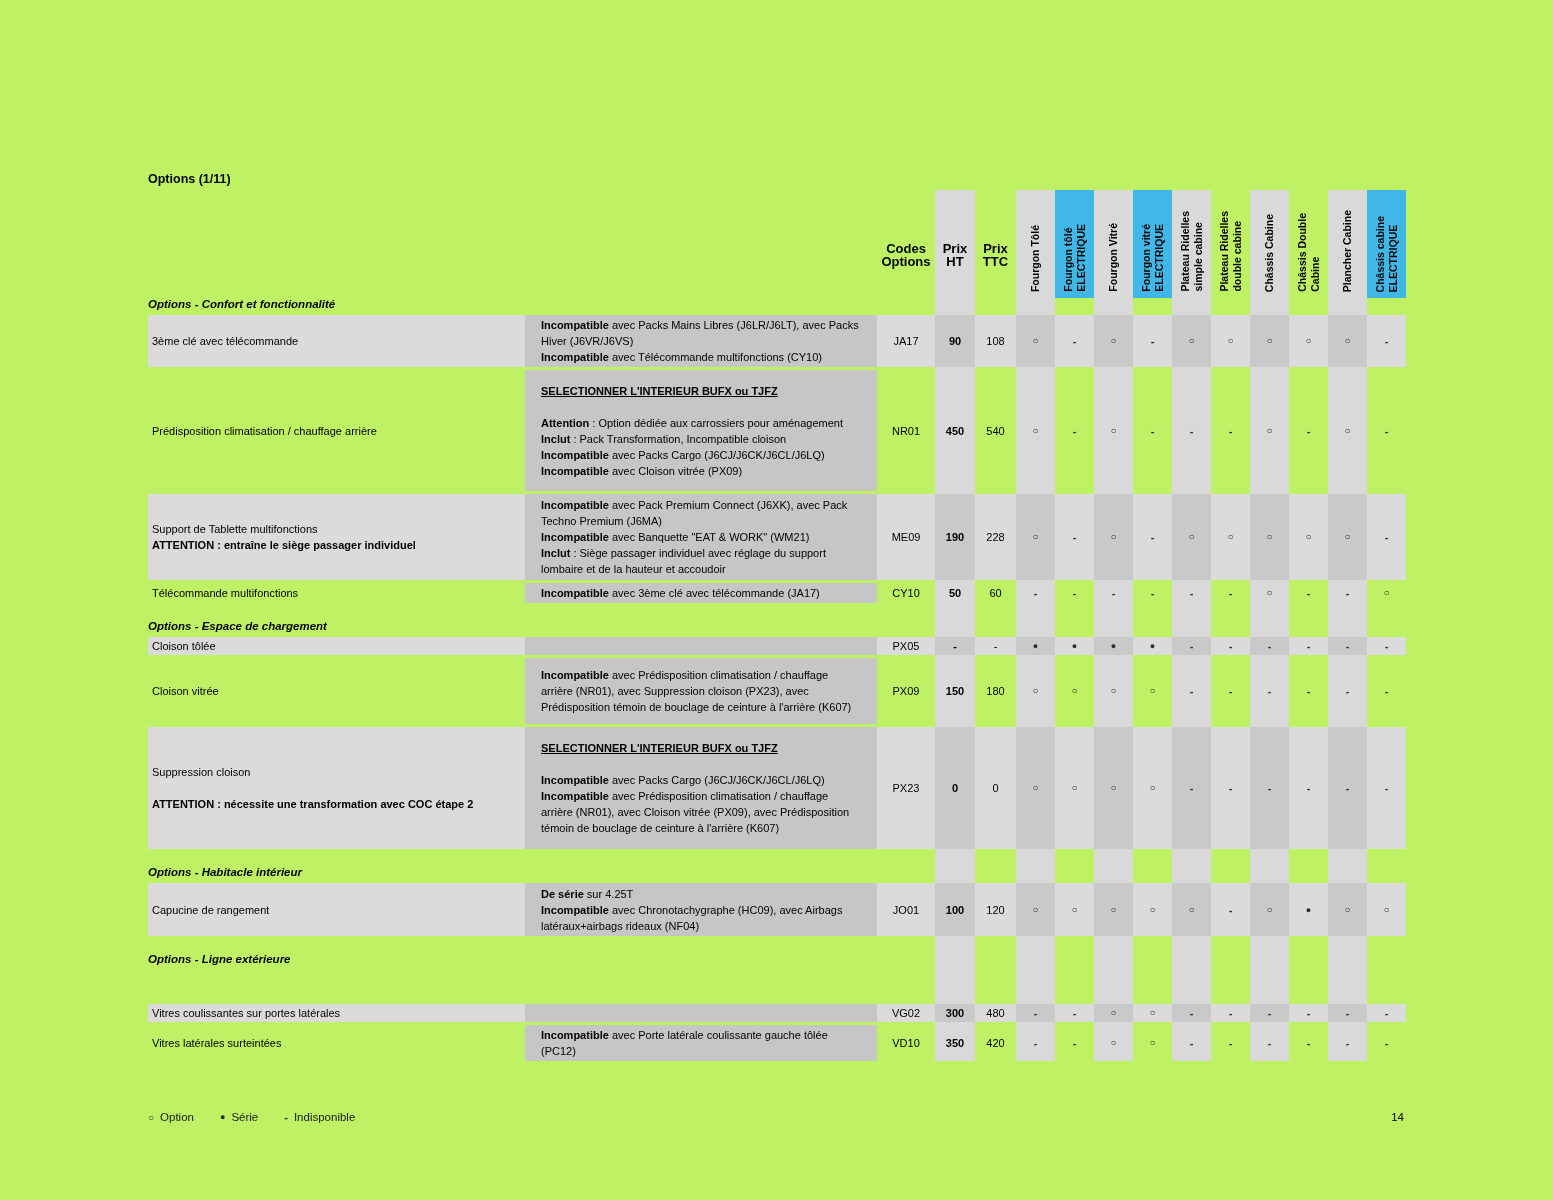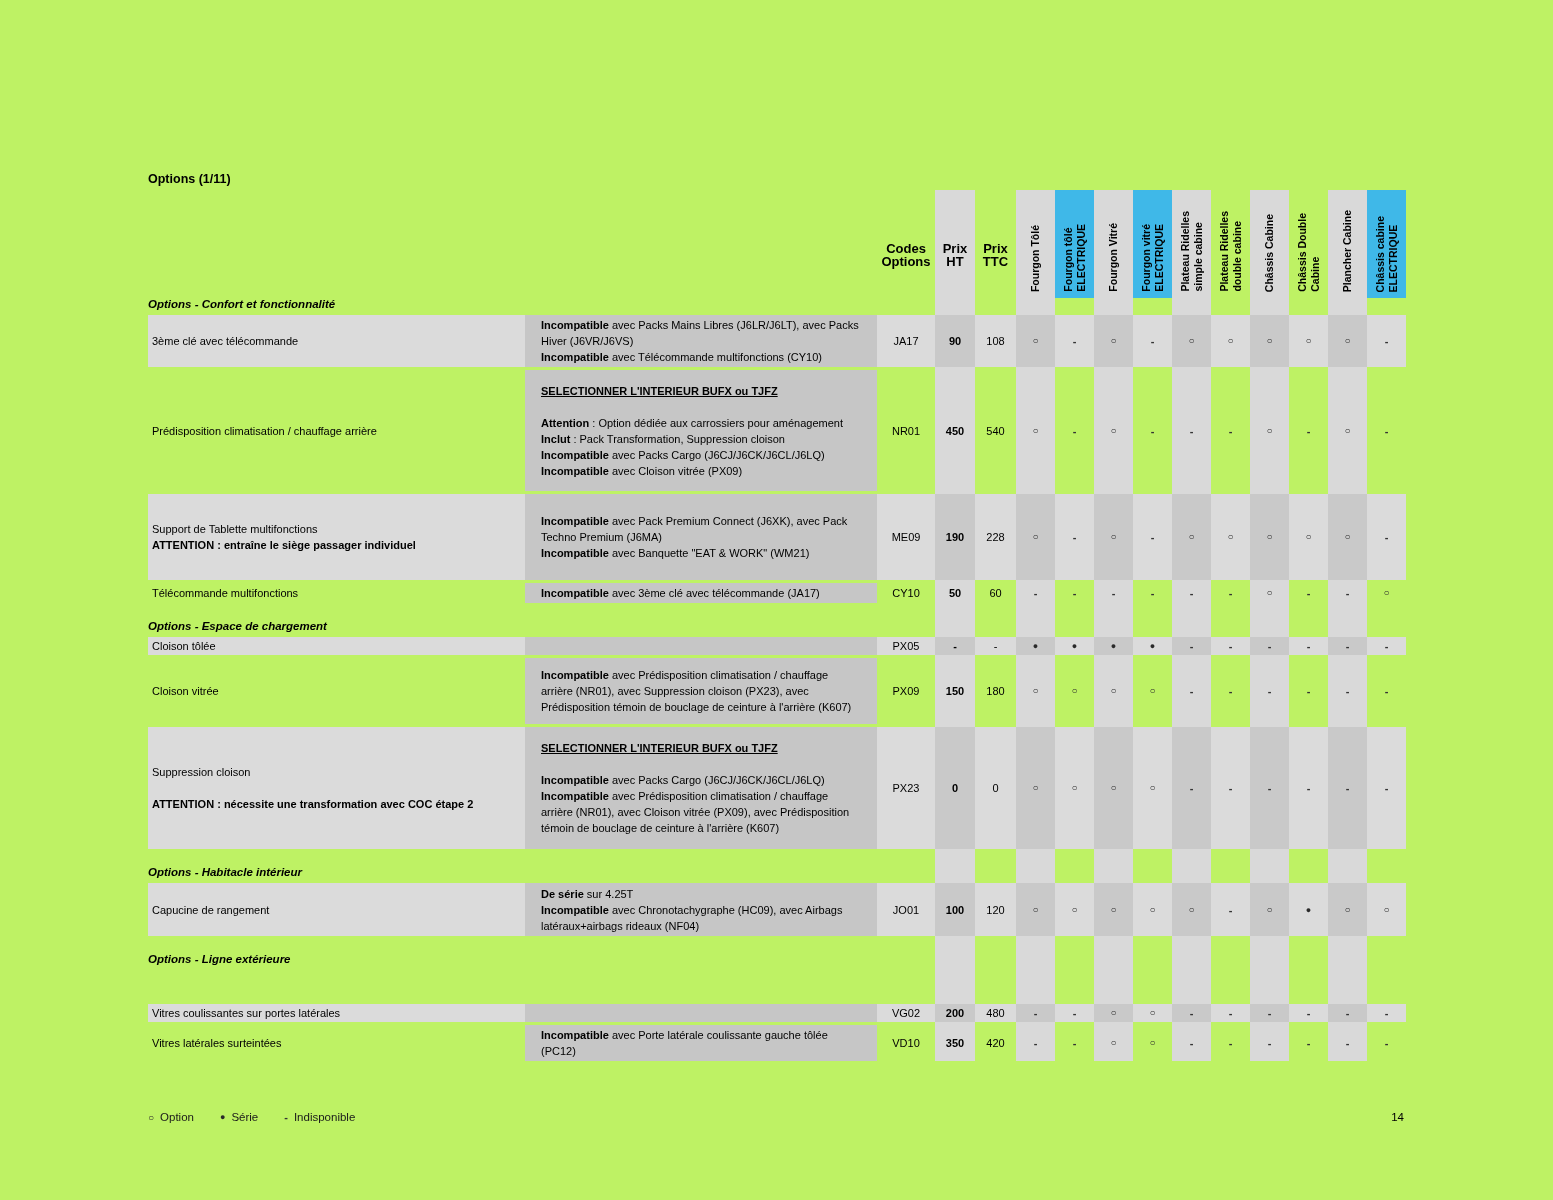--- a/index.html
+++ b/index.html
@@ -167,21 +167,21 @@
             </div>
           </div>
           <div class="row rowwhite" style="min-height: 121px;">
             <div class="cell cell-name c-name lightbg">
               <div>Prédisposition climatisation / chauffage arrière</div>
             </div>
             <div class="cell cell-desc c-desc">
               <div><span class="bold ul">SELECTIONNER L'INTERIEUR BUFX ou TJFZ</span></div>
               <div>&nbsp;</div>
               <div><span class="bold">Attention</span><span> : Option dédiée aux carrossiers pour aménagement</span></div>
-              <div><span class="bold">Inclut</span><span> : Pack Transformation, Suppression cloison</span></div>
+              <div><span class="bold">Inclut</span><span> : Pack Transformation, Incompatible cloison</span></div>
               <div><span class="bold">Incompatible</span><span> avec Packs Cargo (J6CJ/J6CK/J6CL/J6LQ)</span></div>
               <div><span class="bold">Incompatible</span><span> avec Cloison vitrée (PX09)</span></div>
             </div>
             <div class="cell cell-center c-code lightbg">NR01</div>
             <div class="cell cell-center bold c-ht stripebg">450</div>
             <div class="cell cell-center c-ttc lightbg">540</div>
             <div class="cell cell-center c-av stripebg">
               <span class="sym sym-o">○</span>
             </div>
             <div class="cell cell-center c-av lightbg">
@@ -213,20 +213,21 @@
             </div>
           </div>
           <div class="row light" style="min-height: 86px;">
             <div class="cell cell-name c-name lightbg">
               <div>Support de Tablette multifonctions</div>
               <div class="att">ATTENTION : entraîne le siège passager individuel</div>
             </div>
             <div class="cell cell-desc c-desc">
               <div><span class="bold">Incompatible</span><span> avec Pack Premium Connect (J6XK), avec Pack Techno Premium (J6MA)</span></div>
               <div><span class="bold">Incompatible</span><span> avec Banquette "EAT &amp; WORK" (WM21)</span></div>
+              <div><span class="bold">Inclut</span><span> : Siège passager individuel avec réglage du support lombaire et de la hauteur et accoudoir</span></div>
             </div>
             <div class="cell cell-center c-code lightbg">ME09</div>
             <div class="cell cell-center bold c-ht stripebg">190</div>
             <div class="cell cell-center c-ttc lightbg">228</div>
             <div class="cell cell-center c-av stripebg">
               <span class="sym sym-o">○</span>
             </div>
             <div class="cell cell-center c-av lightbg">
               <span class="sym sym-d">-</span>
             </div>
@@ -465,21 +466,21 @@
               <span class="sym sym-o">○</span>
             </div>
           </div>
           <div class="sec-heading">Options - Ligne extérieure</div>
           <div class="row light" style="min-height: 17px; margin-top: 36px;">
             <div class="cell cell-name c-name lightbg">
               <div>Vitres coulissantes sur portes latérales</div>
             </div>
             <div class="cell cell-desc c-desc"></div>
             <div class="cell cell-center c-code lightbg">VG02</div>
-            <div class="cell cell-center bold c-ht stripebg">200</div>
+            <div class="cell cell-center bold c-ht stripebg">300</div>
             <div class="cell cell-center c-ttc lightbg">480</div>
             <div class="cell cell-center c-av stripebg">
               <span class="sym sym-d">-</span>
             </div>
             <div class="cell cell-center c-av lightbg">
               <span class="sym sym-d">-</span>
             </div>
             <div class="cell cell-center c-av stripebg">
               <span class="sym sym-o">○</span>
             </div>

